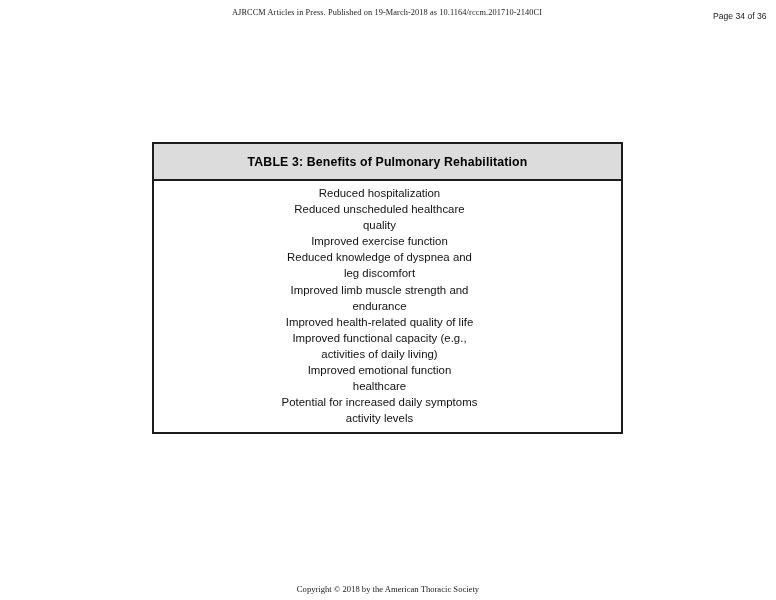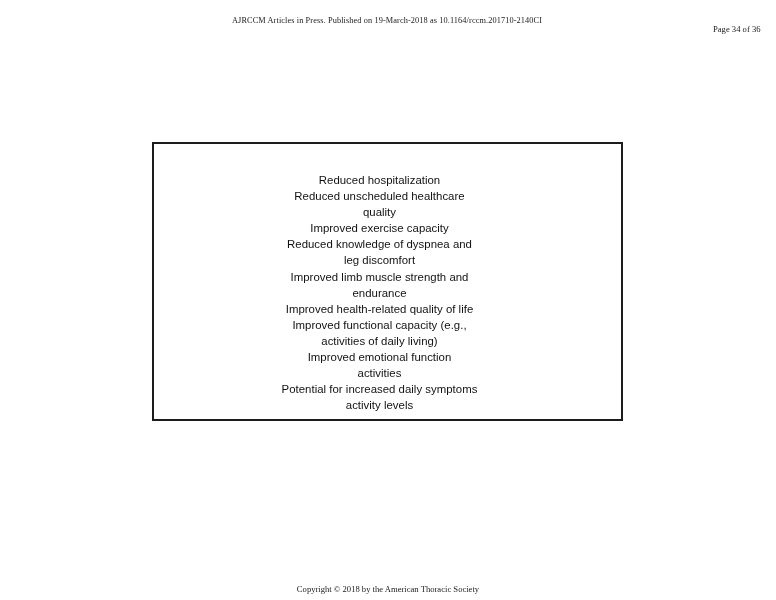--- a/index.html
+++ b/index.html
@@ -20,32 +20,32 @@
   #running-head {
     position: absolute;
     top: 8px;
     left: 0;
     width: 776px;
     height: 14px;
   }
   #journal-citation {
     position: absolute;
     left: 232px;
-    top: 8px;
+    top: 0;
     font-family: "Liberation Serif", serif;
     font-size: 8.3px;
     color: #1a1a1a;
     white-space: nowrap;
     letter-spacing: 0.1px;
   }
   #page-indicator {
     position: absolute;
     left: 713px;
-    top: 16px;
-    font-family: Liberation Serif, serif;
+    top: 3px;
+    font-family: Liberation Sans, sans-serif;
     font-size: 8.6px;
     color: #1a1a1a;
     white-space: nowrap;
   }
 
   
   #benefits-table {
     position: absolute;
     left: 152px;
     top: 142px;
@@ -69,21 +69,20 @@
     color: #000000;
     text-align: center;
     letter-spacing: 0.15px;
     white-space: nowrap;
   }
   #table-body-row {
     background: #ffffff;
     padding: 4px 16px 6px 0;
     display: flex;
     justify-content: center;
-    margin-top: 24px;
   }
   #benefits-list {
     width: 256px;
     margin: 0;
     padding: 0;
     list-style: none;
     text-align: center;
   }
   #benefits-list li {
     font-family: "Liberation Sans", sans-serif;
@@ -111,35 +110,38 @@
 </style>
 </head>
 <body>
 
 <div id="running-head">
   <div id="journal-citation">AJRCCM Articles in Press. Published on 19-March-2018 as 10.1164/rccm.201710-2140CI</div>
   <div id="page-indicator">Page 34 of 36</div>
 </div>
 
 <div id="benefits-table" style="border-color: rgb(28, 28, 28);">
+  <div id="table-header-row" style="background: rgb(220, 220, 220); border-bottom-color: rgb(28, 28, 28);">
+    <div id="table-caption">TABLE 3: Benefits of Pulmonary Rehabilitation</div>
+  </div>
   <div id="table-body-row">
     <ul id="benefits-list">
         <li>Reduced hospitalization</li>
         <li>Reduced unscheduled healthcare</li>
         <li>quality</li>
-        <li>Improved exercise capacity</li>
+        <li>Improved exercise function</li>
         <li>Reduced knowledge of dyspnea and</li>
         <li>leg discomfort</li>
         <li>Improved limb muscle strength and</li>
         <li>endurance</li>
         <li>Improved health-related quality of life</li>
         <li>Improved functional capacity (e.g.,</li>
         <li>activities of daily living)</li>
         <li>Improved emotional function</li>
-        <li>activities</li>
+        <li>healthcare</li>
         <li>Potential for increased daily symptoms</li>
         <li>activity levels</li>
       </ul>
   </div>
 </div>
 
 <div id="page-footer">
   <span id="copyright-notice">Copyright © 2018 by the American Thoracic Society</span>
 </div>
 

